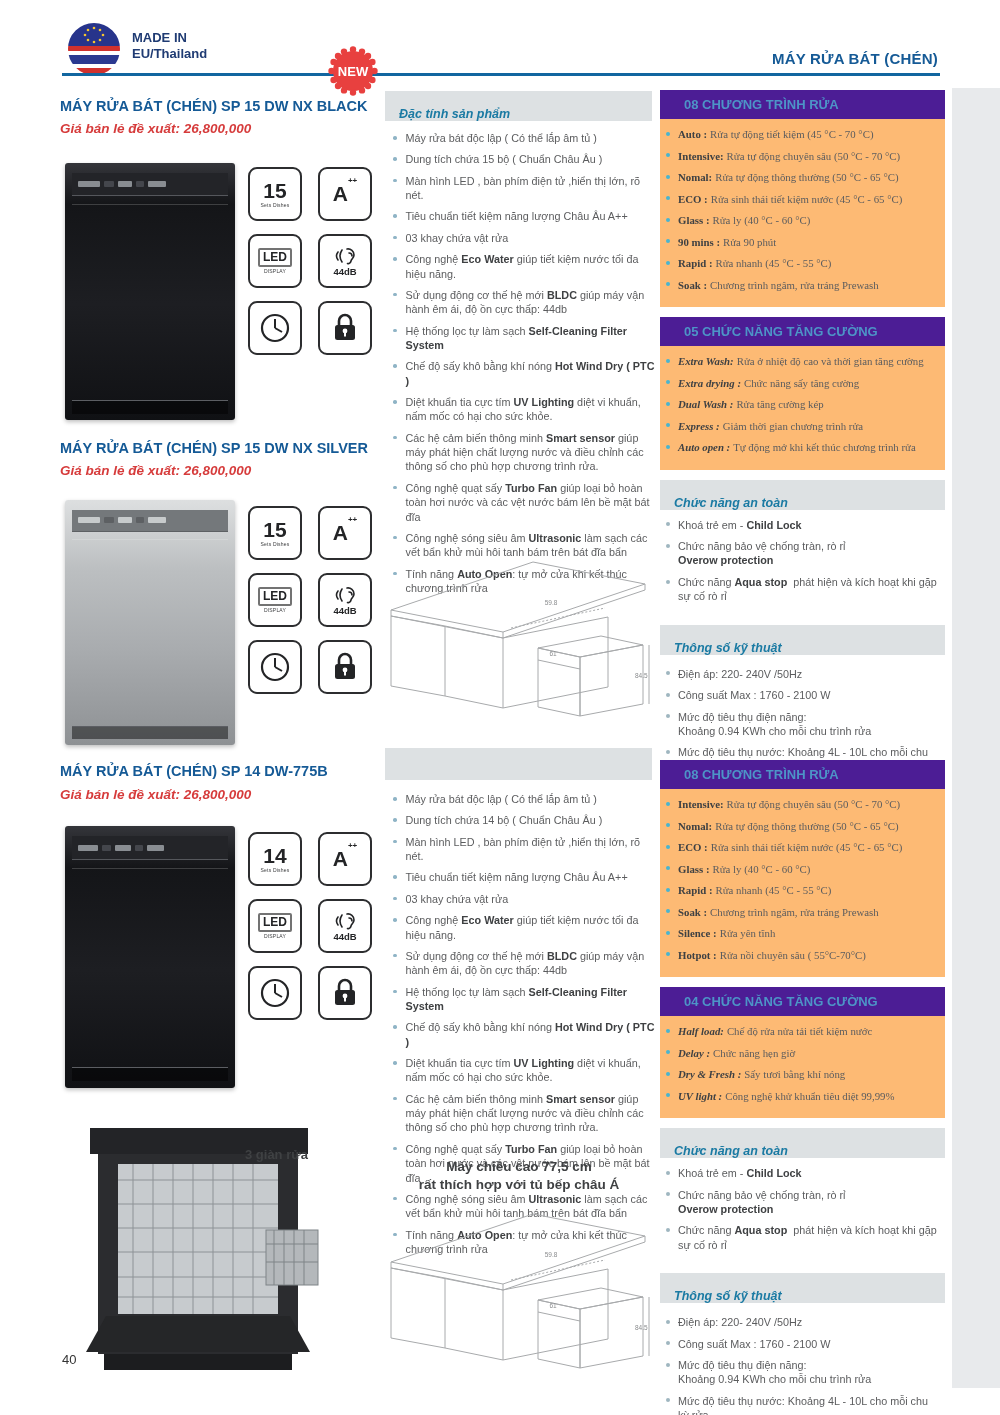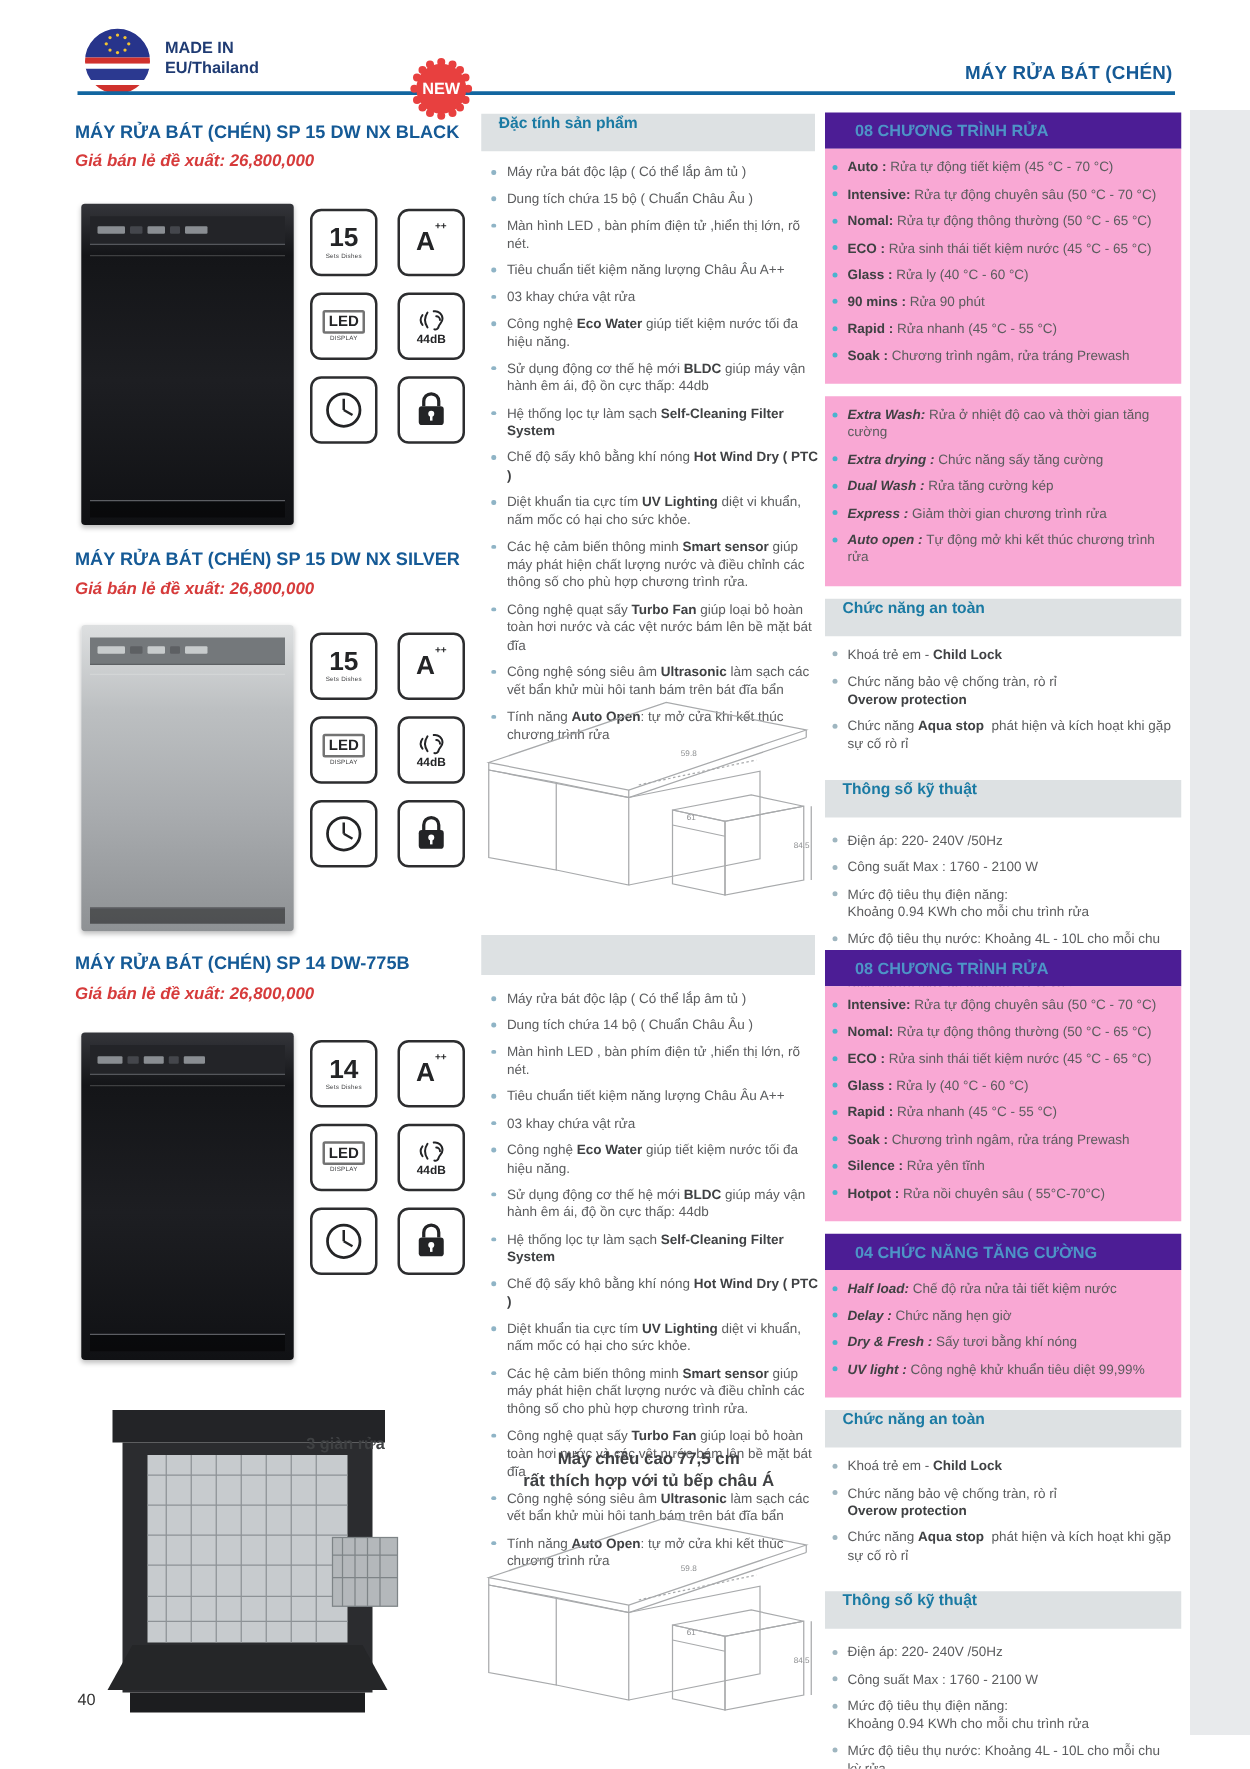--- a/index.html
+++ b/index.html
@@ -31,35 +31,35 @@
   
   .icon-grid{display:grid;grid-template-columns:54px 54px;gap:13px 16px;}
   .ibox{width:54px;height:54px;border:2.5px solid #2c2d2f;border-radius:9px;box-sizing:border-box;
         display:flex;flex-direction:column;align-items:center;justify-content:center;background:#fff;}
   .inum{font-size:21px;font-weight:bold;color:#232426;line-height:1;}
   .isup{font-size:8px;font-weight:bold;color:#232426;vertical-align:top;position:relative;top:-7px;}
   .isub{font-size:5px;color:#3a3b3d;margin-top:1px;letter-spacing:.2px;}
   .led-frame{border:2px solid #737373;border-radius:2px;padding:0 3px;font-size:12px;font-weight:bold;color:#232426;line-height:1.3;}
   .inoise{font-size:9.5px;font-weight:bold;color:#232426;line-height:1;margin-top:1px;}
   
-  .bar{background:#dde1e3;display:flex;align-items:flex-start;padding:0 14px;box-sizing:border-box;}
+  .bar{background:#dde1e3;display:flex;align-items:flex-end;padding:0 14px;box-sizing:border-box;font-style:italic;}
   .bar-teal{font-size:12.5px;font-weight:bold;color:#1a7aa3;}
   .feat-list{list-style:none;margin:0;padding:2px 0 0 4px;}
   .feat{display:flex;gap:9px;margin-bottom:7px;font-size:10.8px;line-height:1.33;color:#5b5c5e;}
   .feat .blt{flex:0 0 auto;width:3.5px;height:3.5px;border-radius:50%;background:#8fb4c6;margin-top:5px;}
   .feat .b{font-weight:bold;color:#3f4143;}
   .pre{white-space:pre-line;}
   .note{font-size:13.5px;font-weight:bold;color:#3f4143;text-align:center;white-space:pre-line;line-height:1.35;}
   .racks-label{font-size:13px;font-weight:bold;color:#3f4143;}
   .page-num{font-size:13px;color:#333;}
   
   .rcol{width:285px;}
   .sec{margin-bottom:10px;}
   .sec-h{background:#4c1d95;color:#4d94c7;font-size:13px;font-weight:bold;padding:7px 0 7px 24px;}
-  .list-panel{background:#f9a8d4;padding:8px 8px 8px 0;}
+  .list-panel{background:#fdba74;padding:8px 8px 8px 0;font-family:Liberation Serif, serif;}
   .plist{list-style:none;margin:0;padding:0;}
   .prog{display:flex;gap:8px;font-size:10.8px;line-height:1.3;margin:0 0 7.5px 6px;color:#5b5c5e;}
   .prog .blt{flex:0 0 auto;width:4px;height:4px;border-radius:50%;background:#49b4cf;margin-top:4.5px;}
   .prog b{color:#3f4143;margin-right:3px;white-space:nowrap;}
   .enh b{font-style:italic;}
   .white-list{padding:8px 4px 4px 0;}
   .spec-text{white-space:pre-line;}
   .edge-strip{background:#e8eaec;}
   
   .diag text{font:6.5px "Liberation Sans",sans-serif;fill:#8a8c8e;}
@@ -375,20 +375,21 @@
           </li>
 
           <li class="prog">
             <span class="blt"></span>
             <span><b>Soak :</b><span>Chương trình ngâm, rửa tráng Prewash</span></span>
           </li>
         </ul>
     </div>
   </div>
   <div class="sec">
+    <div class="sec-h">05 CHỨC NĂNG TĂNG CƯỜNG</div>
     <div class="list-panel">
       <ul class="plist enh">
 
           <li class="prog">
             <span class="blt"></span>
             <span><b>Extra Wash:</b><span>Rửa ở nhiệt độ cao và thời gian tăng cường</span></span>
           </li>
 
           <li class="prog">
             <span class="blt"></span>

